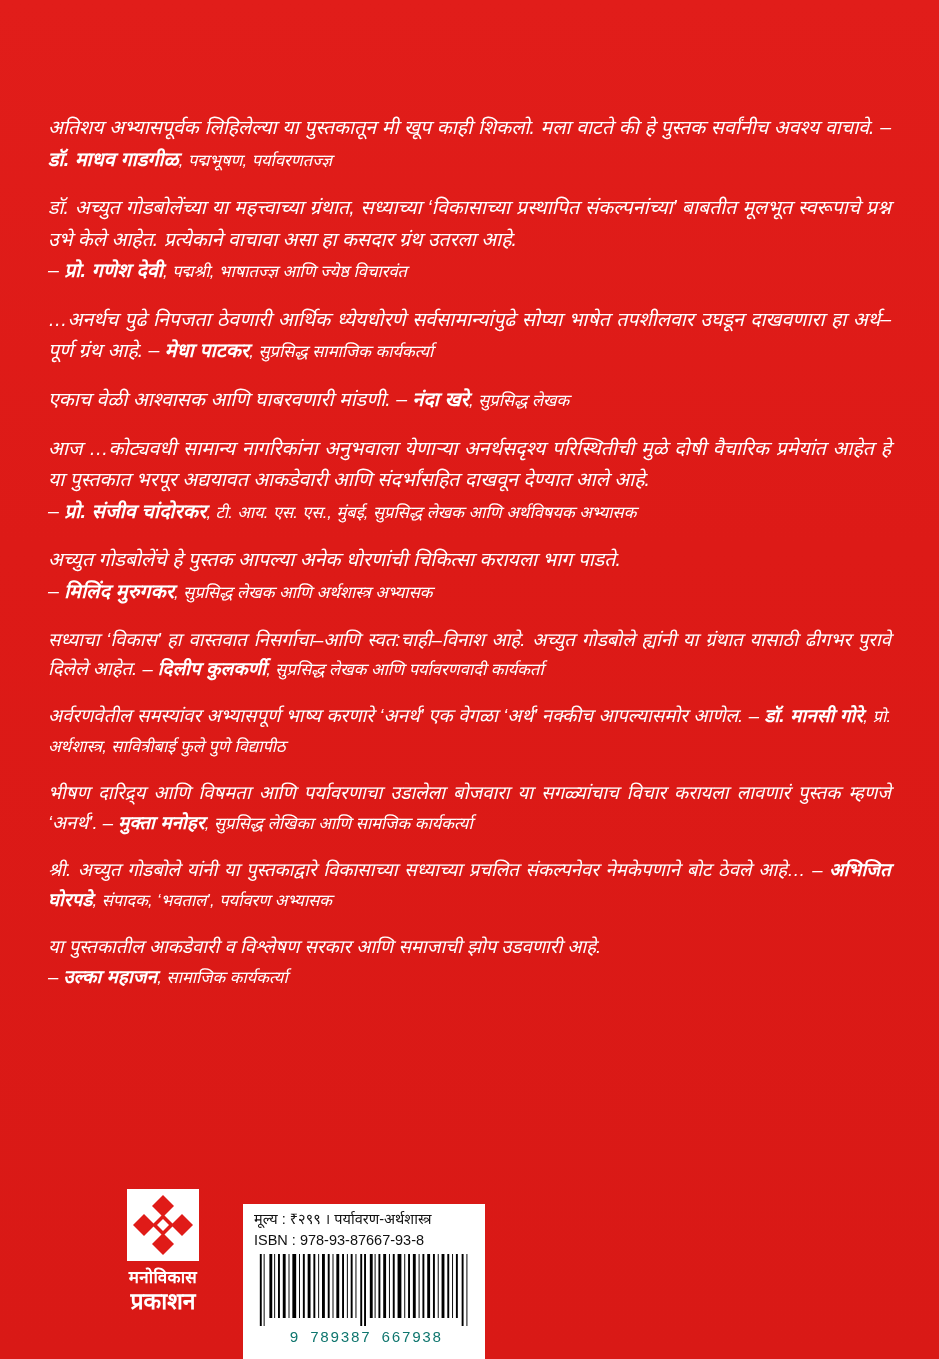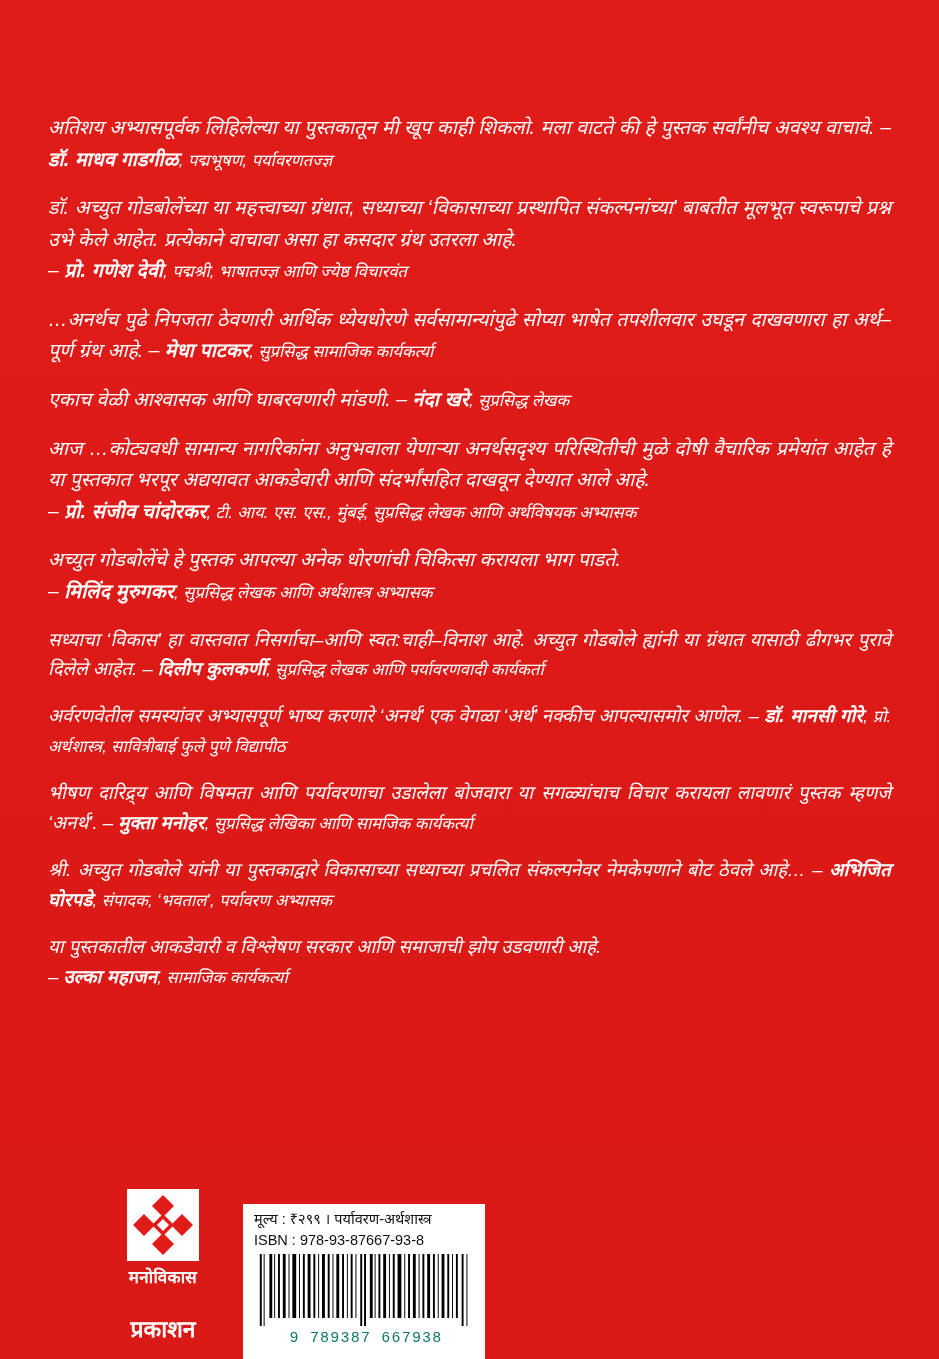--- a/index.html
+++ b/index.html
@@ -114,21 +114,20 @@
   .pub-name {
     font-size: 17px;
     font-weight: bold;
     line-height: 1.18;
     letter-spacing: .3px;
   }
   .pub-sub {
     font-size: 23px;
     font-weight: bold;
     line-height: 1.2;
-    margin-top: 28px;
   }
 </style>
 </head>
 <body>
 
 <div class="page">
 
   <div class="blurbs">
 
     <div class="blurb">

